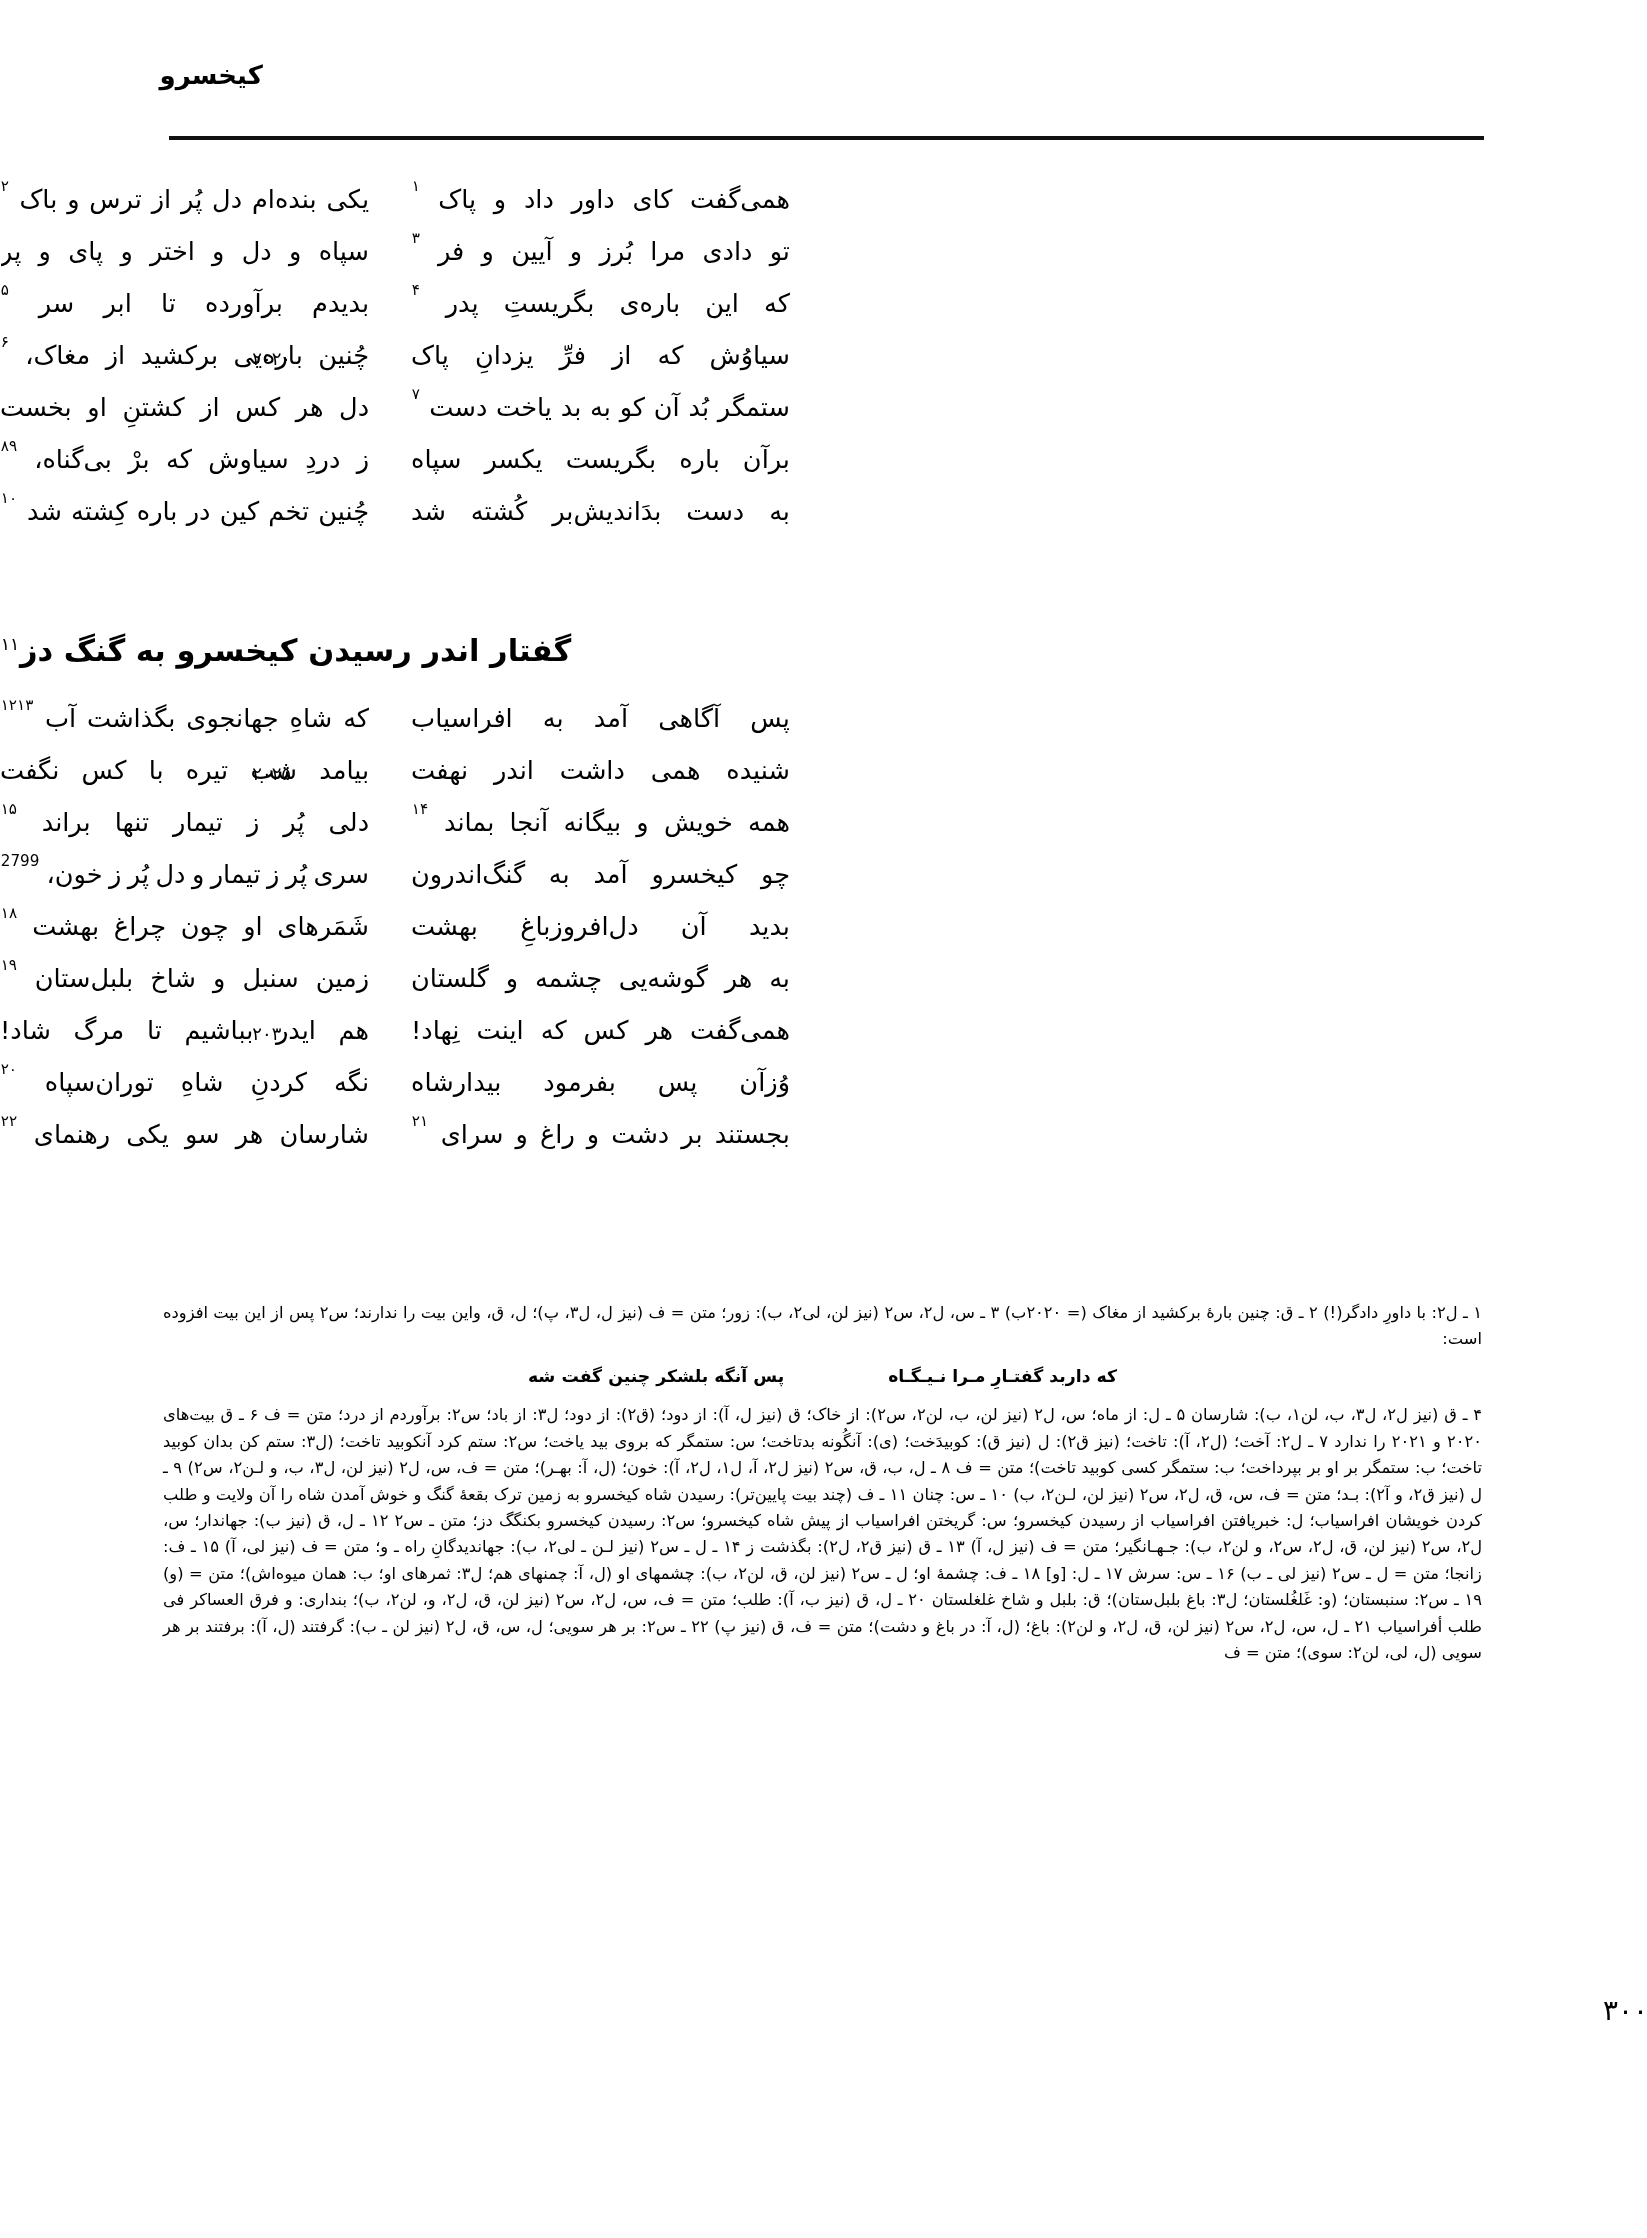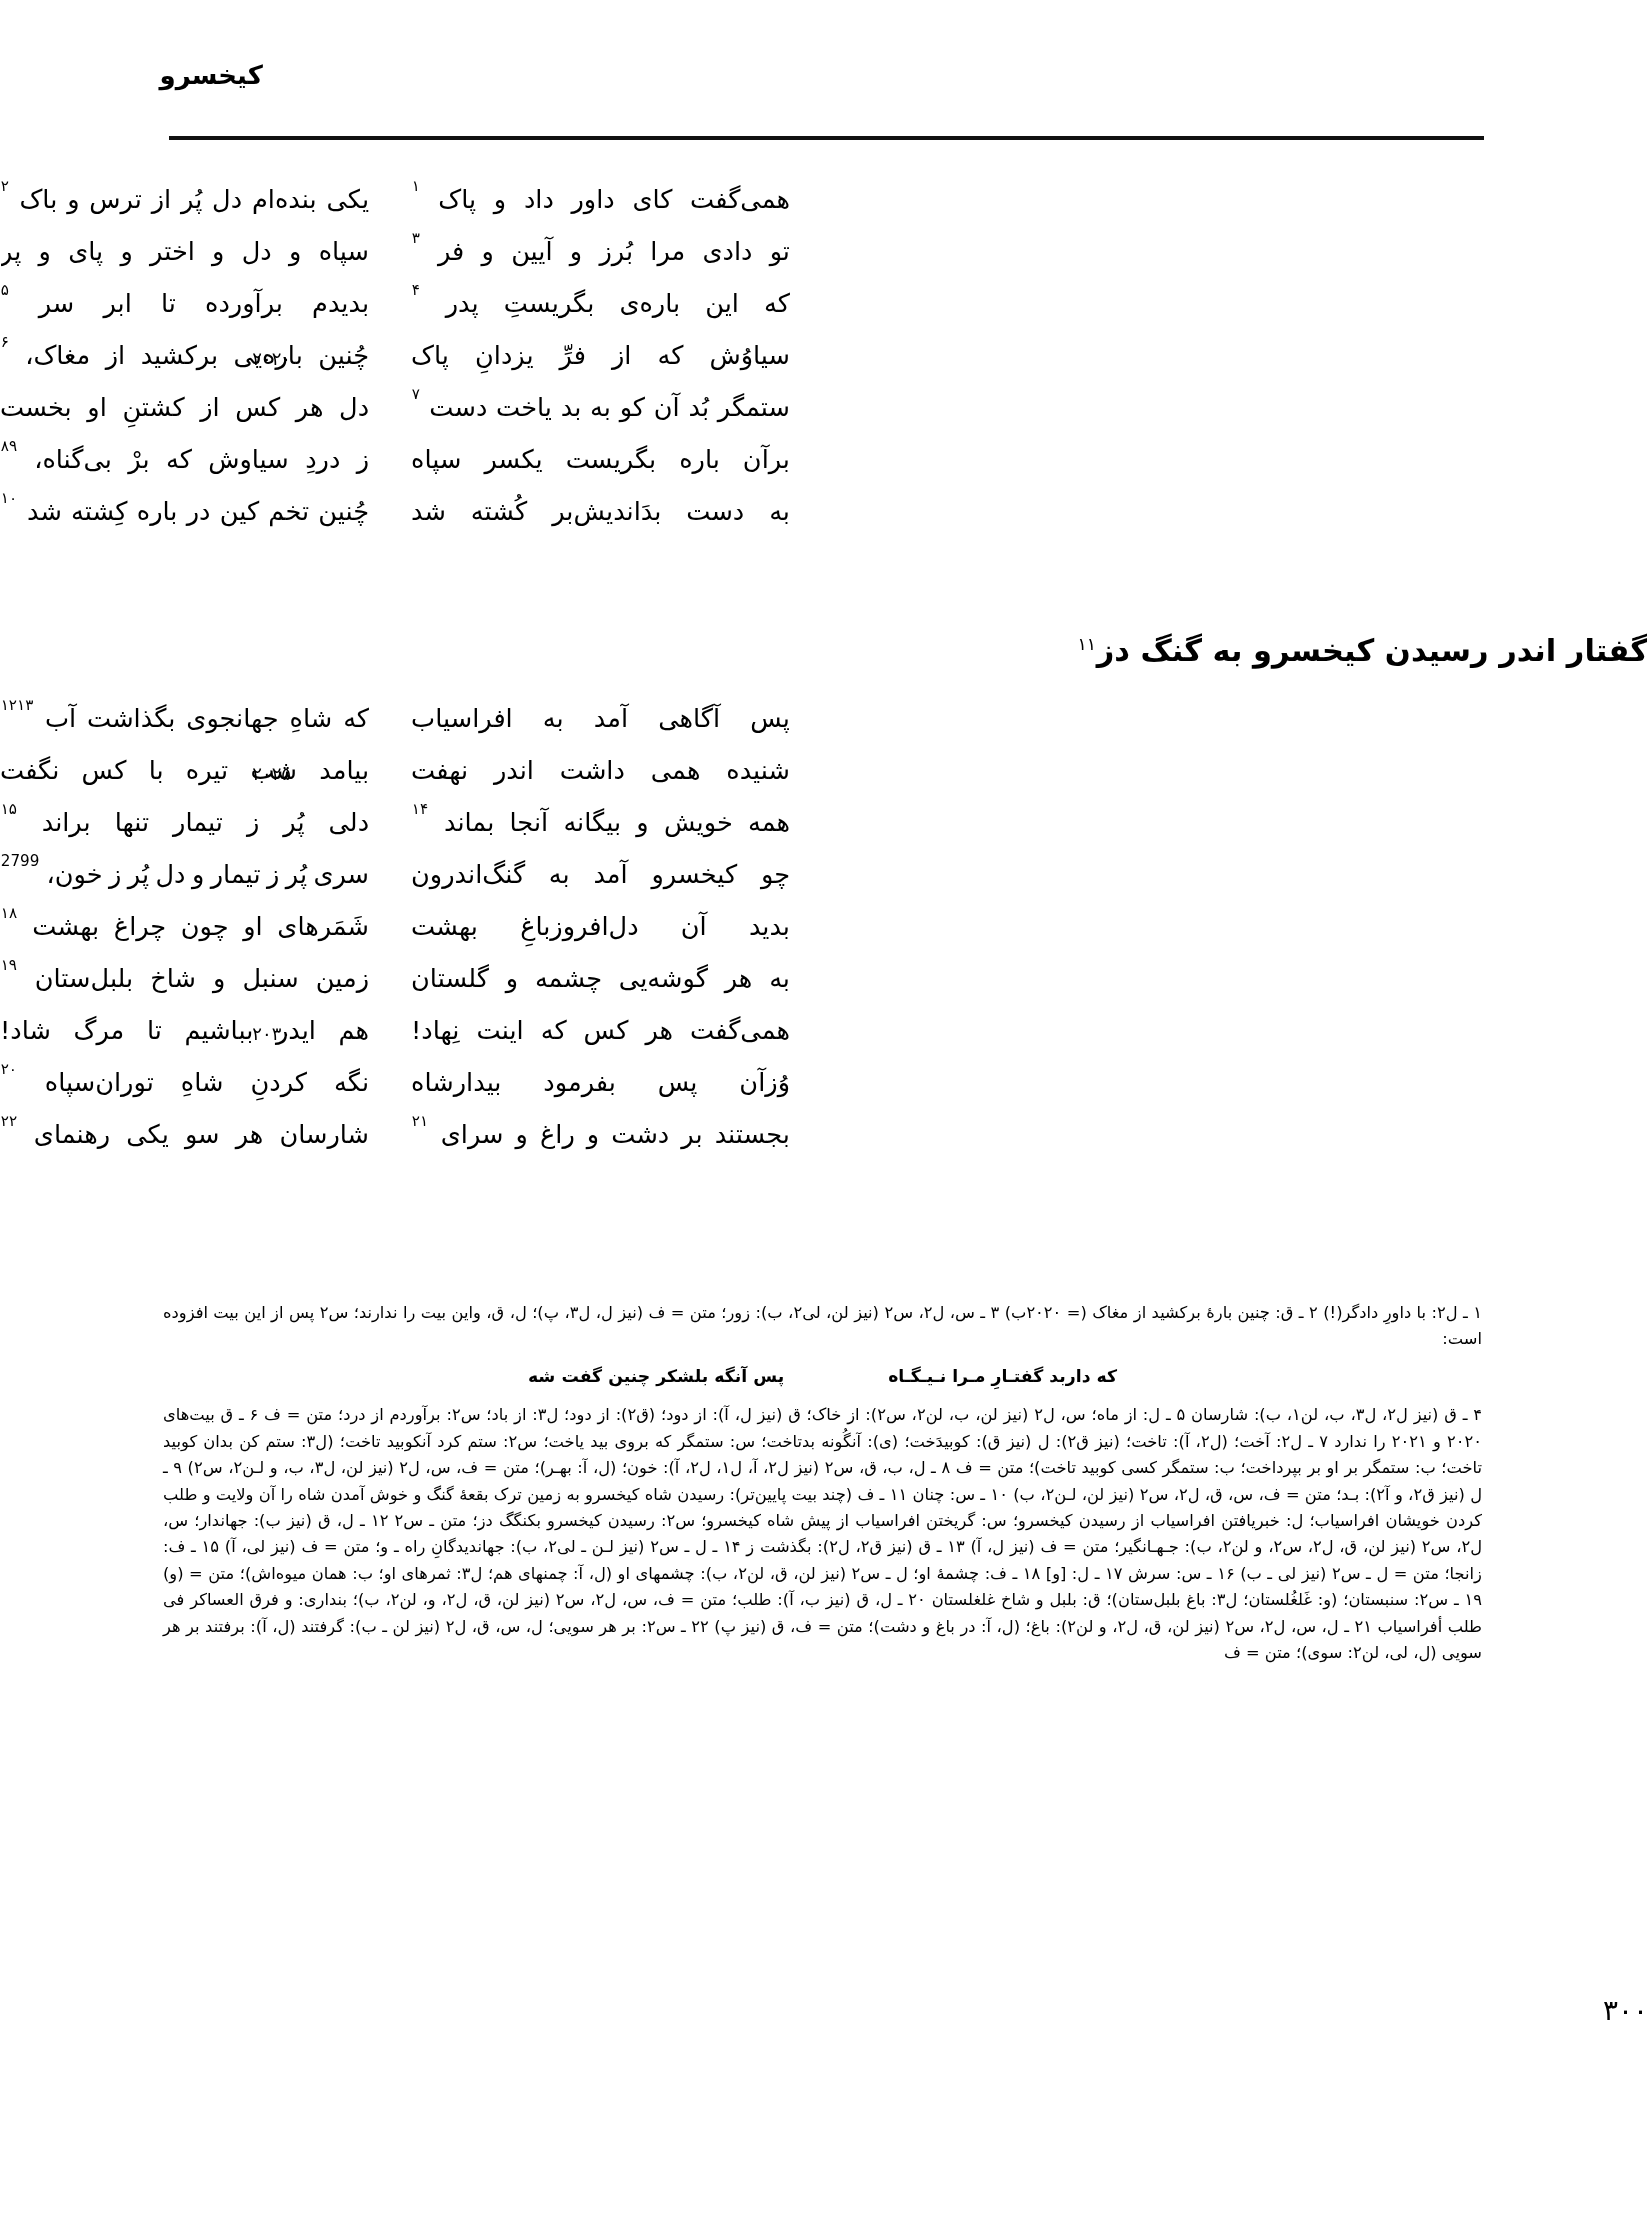--- a/index.html
+++ b/index.html
@@ -112,21 +112,21 @@
     margin-right: 0.7px;
     margin-left: 0.7px;
   }
 
   
   .section-heading {
     position: absolute;
     top: 633px;
     left: 0;
     right: 0;
-    text-align: right;
+    text-align: left;
     font-size: 30.5px;
     font-weight: 700;
     letter-spacing: 0.3px;
   }
   .section-heading .sup { font-size: 17.3px; font-weight: 400; }
 
   
   .apparatus {
     position: absolute;
     top: 1288px;

